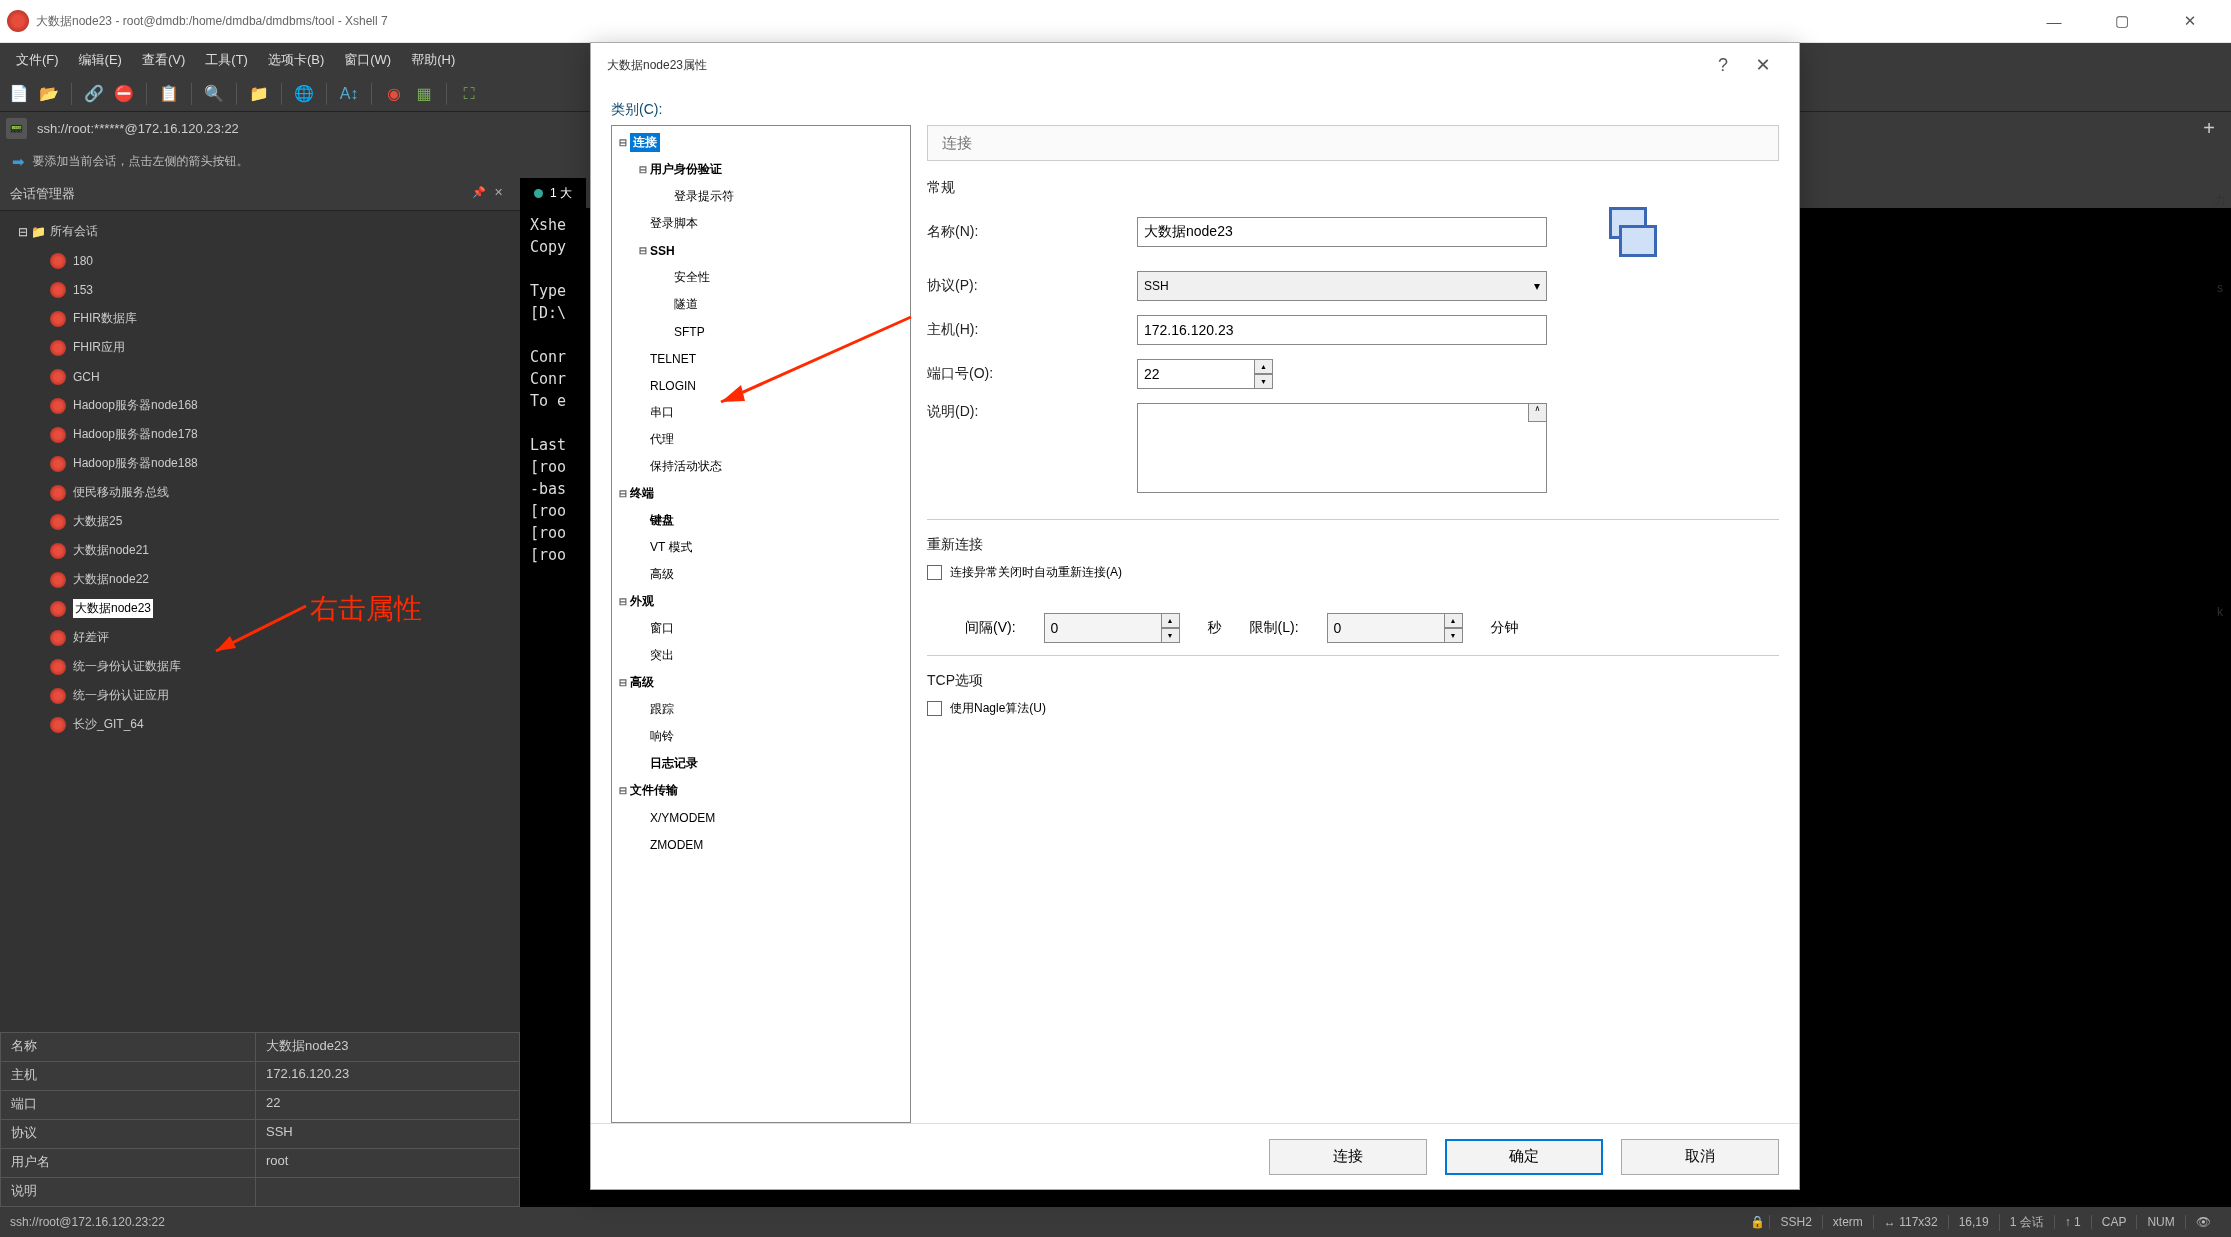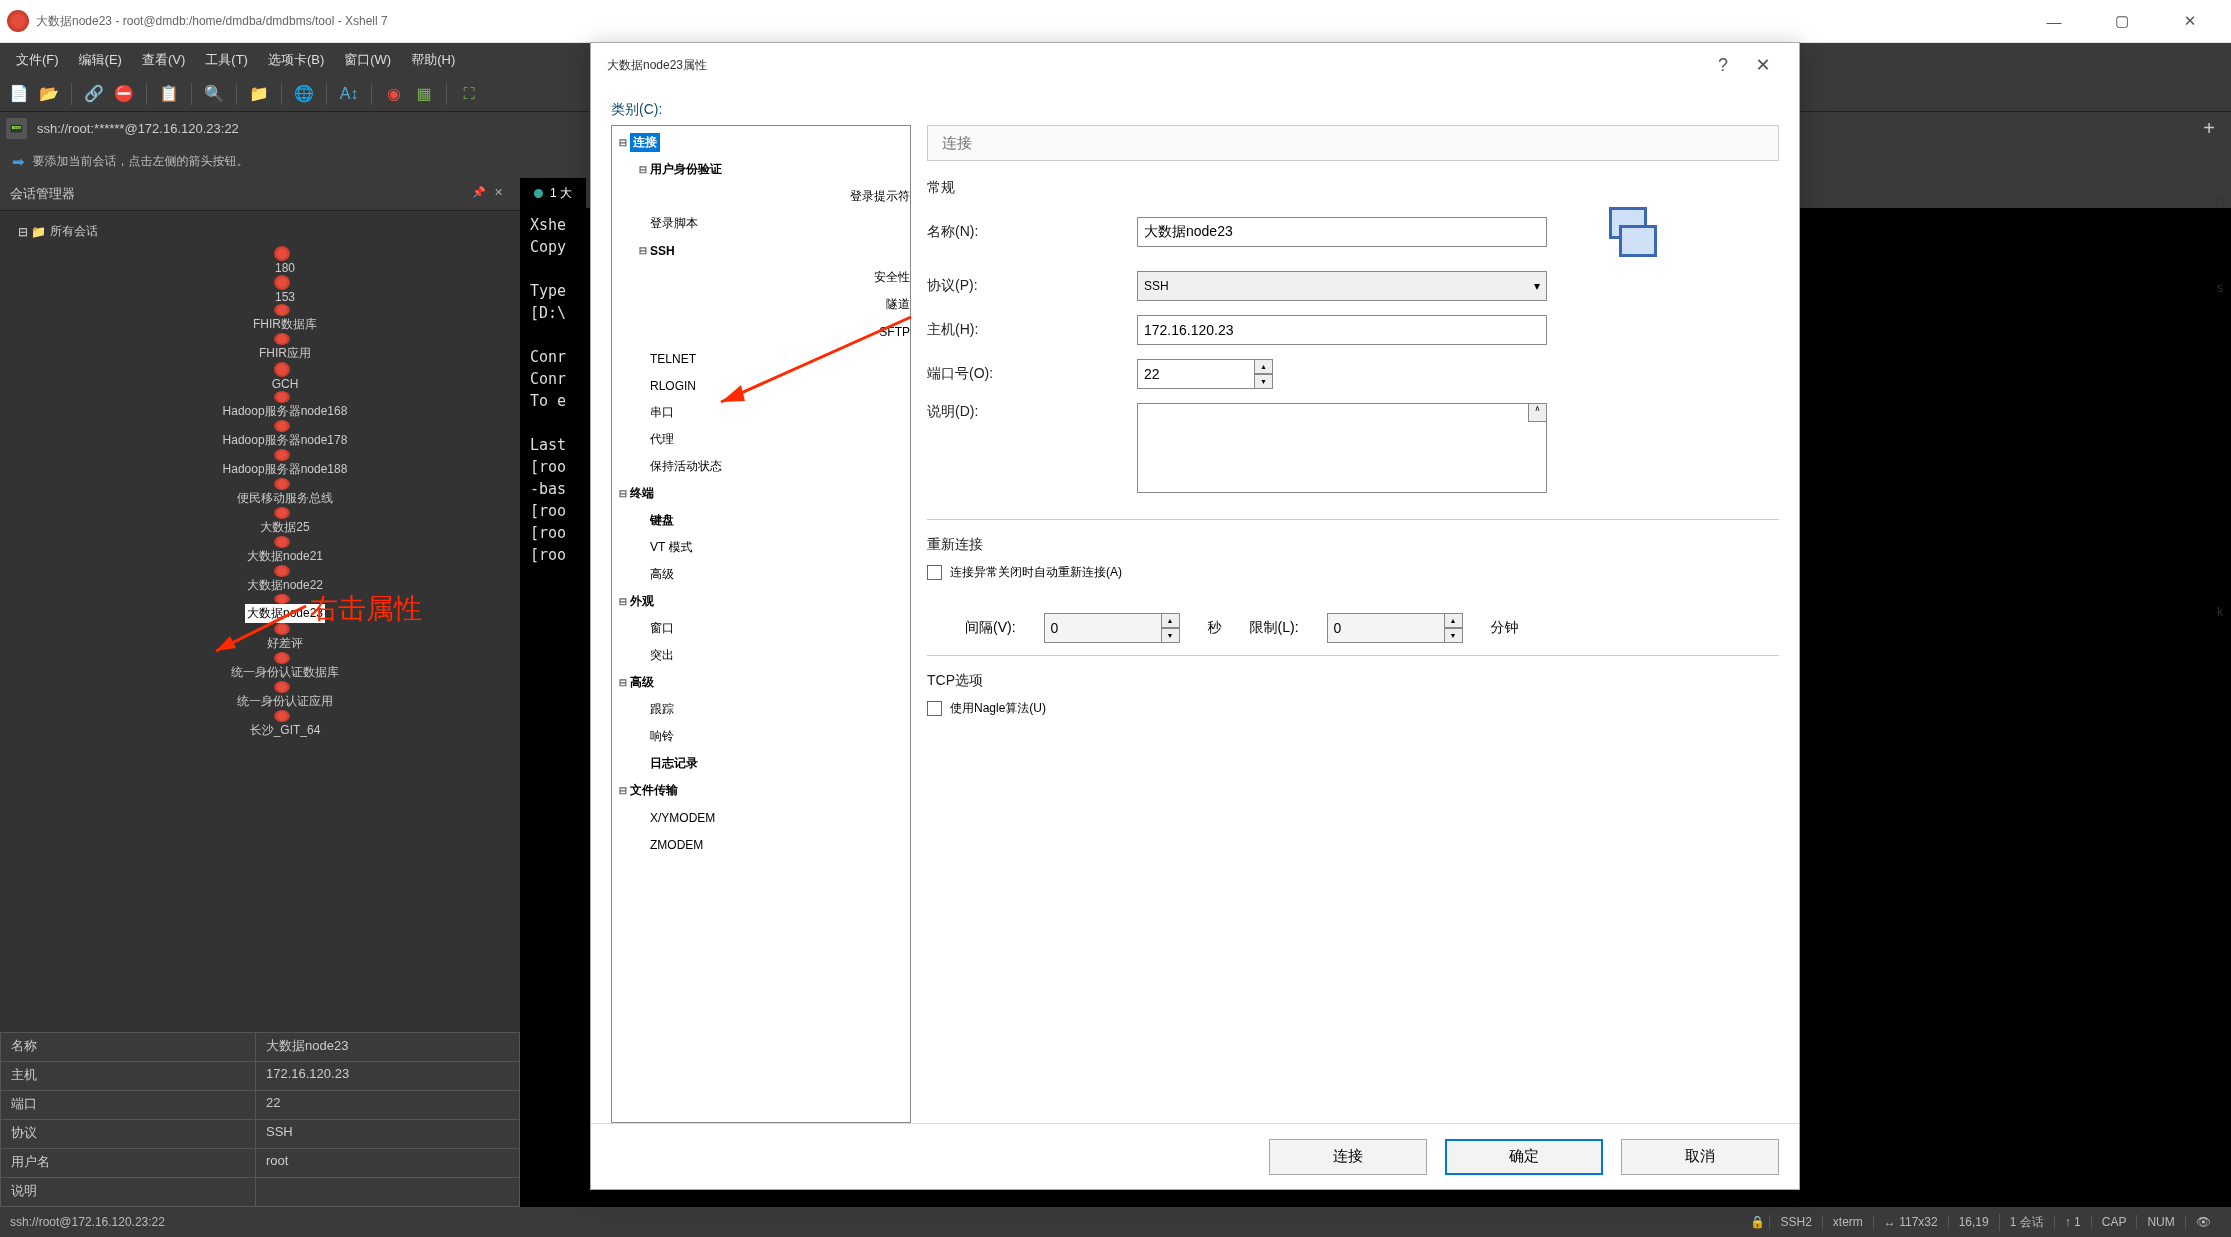--- a/index.html
+++ b/index.html
@@ -32,21 +32,21 @@
 .main-area { display: flex; height: calc(100% - 43px - 33px - 36px - 33px - 33px - 30px); }
 
 .sessions-panel { width: 520px; background: #333; display: flex; flex-direction: column; }
 .sessions-header { height: 33px; background: #3a3a3a; display: flex; align-items: center; padding: 0 10px; color: #ccc; border-bottom: 1px solid #222; }
 .sessions-header-text { flex: 1; font-size: 13px; }
 .panel-btn { width: 16px; height: 16px; margin-left: 6px; color: #aaa; font-size: 11px; }
 
 .sessions-tree { flex: 1; padding: 6px 0; overflow: auto; background: #333; }
 .tree-caret { display: inline-block; width: 13px; color: #ddd; }
 .tree-folder-icon { color: #eac85e; margin-right: 4px; }
-.tree-item { display: flex; align-items: center; height: 29px; padding-left: 50px; color: #ccc; font-size: 14px; flex-direction: column; }
+.tree-item { display: flex; align-items: center; height: 29px; padding-left: 50px; color: #ccc; font-size: 14px; }
 .tree-root-row { display: flex; align-items: center; height: 29px; padding-left: 18px; color: #ccc; font-size: 14px; }
 .tree-item.selected { }
 .tree-item.selected .label { background: #fff; color: #000; padding: 1px 2px; }
 .sess-icon { width: 16px; height: 16px; margin-right: 7px; background: radial-gradient(circle, #e74c3c 35%, #c0392b 70%); border-radius: 50%; }
 
 .annotation { position: absolute; color: #ff2a00; font-size: 28px; font-weight: 500; pointer-events: none; }
 .red-arrow { position: absolute; pointer-events: none; }
 
 .props-table { background: #22c55e; border-top: 1px solid #555; }
 .props-row { display: flex; height: 29px; }
@@ -72,21 +72,21 @@
 .dlg-cat-label { font-size: 14px; color: #0c4a6e; margin: 4px 0 6px 0; }
 .dlg-mid { flex: 1; display: flex; gap: 16px; }
 
 .cat-tree { width: 300px; border: 1px solid #888; background: #fff; padding: 3px 0; overflow: auto; }
 .ct-row { display: flex; align-items: center; height: 27px; font-size: 14px; color: #000; }
 .ct-expander { width: 14px; text-align: center; color: #666; font-size: 10px; }
 .ct-row.bold { font-weight: 700; }
 .ct-row.selected .lab { background: #0078d7; color: #fff; padding: 1px 3px; }
 .lvl0 { padding-left: 4px; }
 .lvl1 { padding-left: 24px; }
-.lvl2 { padding-left: 48px; justify-content: flex-end; }
+.lvl2 { padding-left: 48px; }
 
 .form-area { flex: 1; display: flex; flex-direction: column; }
 .form-hdr { height: 36px; border: 1px solid #ccc; background: #fafafa; color: #777; display: flex; align-items: center; padding-left: 14px; font-size: 15px; margin-bottom: 14px; }
 .grp-title { font-size: 14px; color: #222; margin: 4px 0 10px 0; }
 .form-row { display: flex; align-items: center; margin-bottom: 14px; }
 .form-label { width: 210px; font-size: 14px; color: #222; }
 .txt-input { width: 410px; height: 30px; border: 1px solid #888; padding: 2px 6px; font-size: 14px; }
 .sel-input { width: 410px; height: 30px; border: 1px solid #888; background: #f0f0f0; padding: 2px 6px; font-size: 14px; display: flex; align-items: center; justify-content: space-between; }
 .spin { display: inline-flex; }
 .spin input { width: 118px; height: 30px; border: 1px solid #888; padding: 2px 6px; font-size: 14px; }

